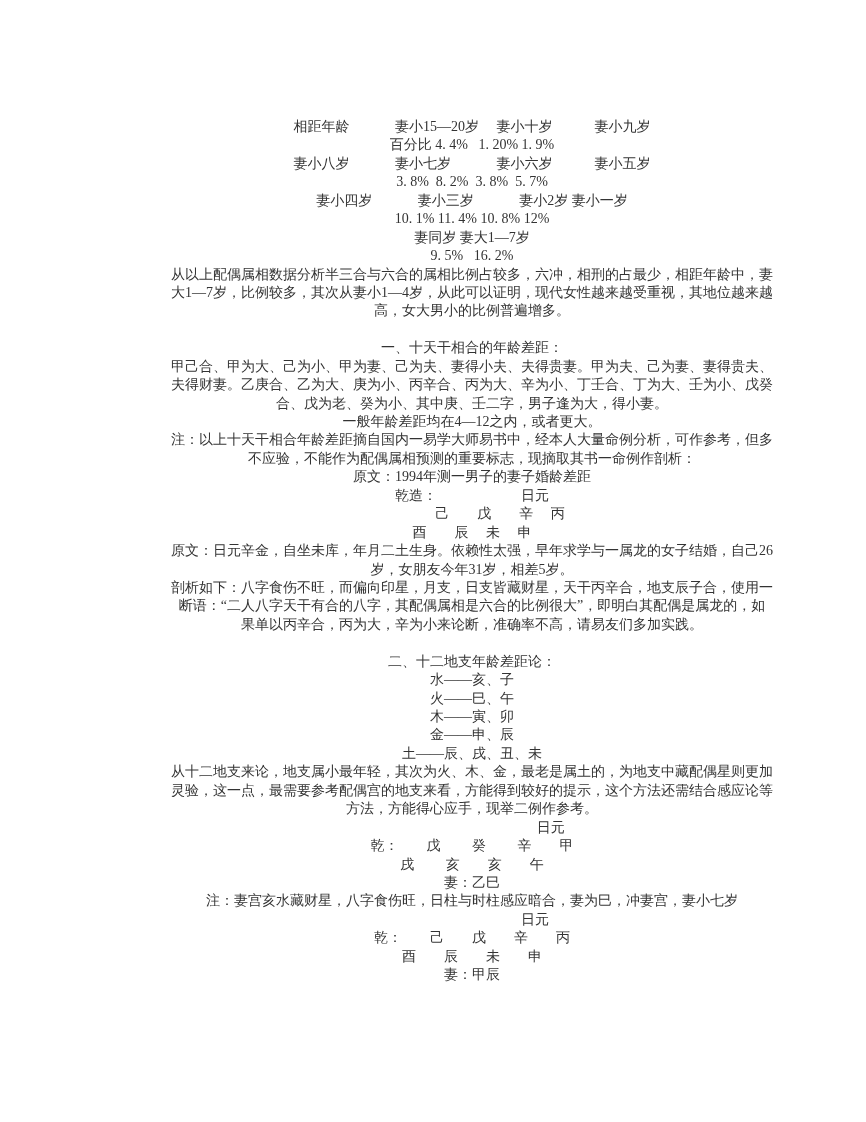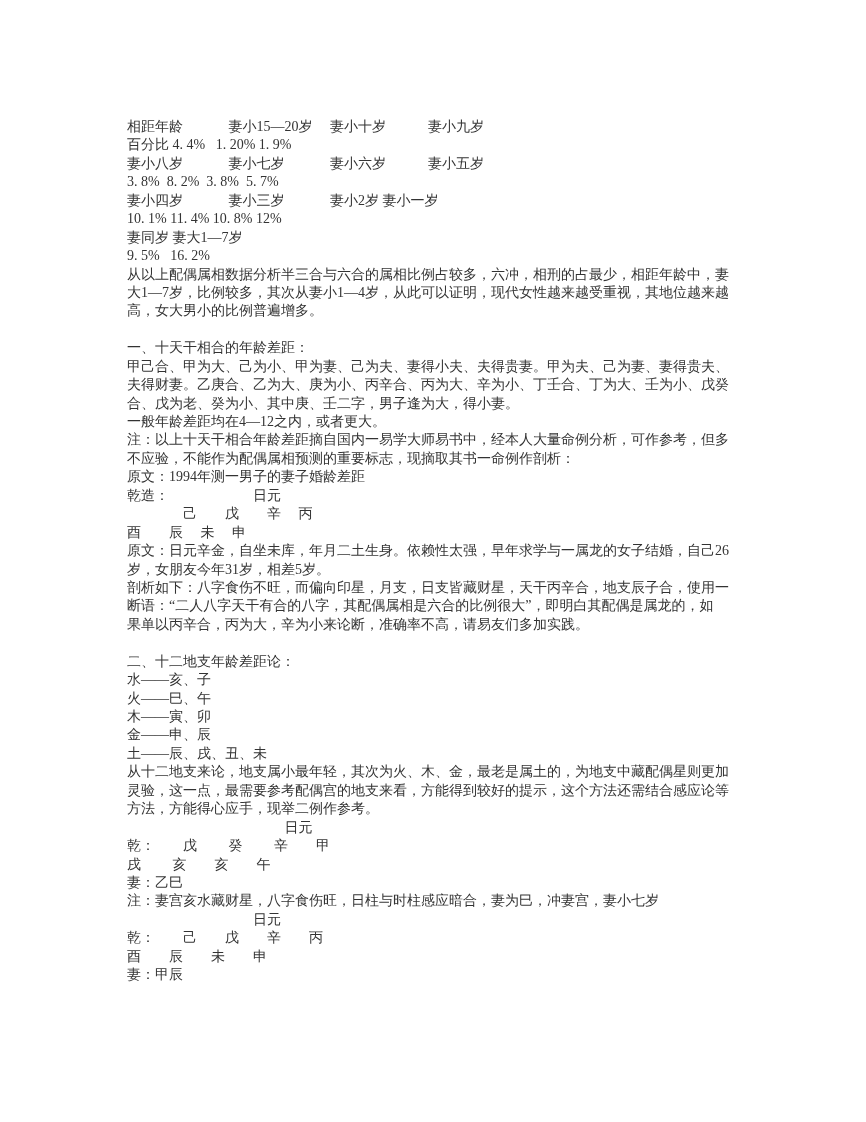--- a/index.html
+++ b/index.html
@@ -10,20 +10,21 @@
     width: 866px;
     height: 1122px;
     overflow: hidden;
     background: #ffffff;
     position: relative;
   }
   .page {
     position: absolute;
     inset: 0;
     background: #ffffff;
+    text-align: center;
   }
   .doc {
     position: absolute;
     left: 127px;
     top: 118px;
     width: 690px;
     font-family: "Liberation Serif", "DejaVu Serif", serif;
     font-size: 14px;
     line-height: 18.45px;
     color: #333333;

